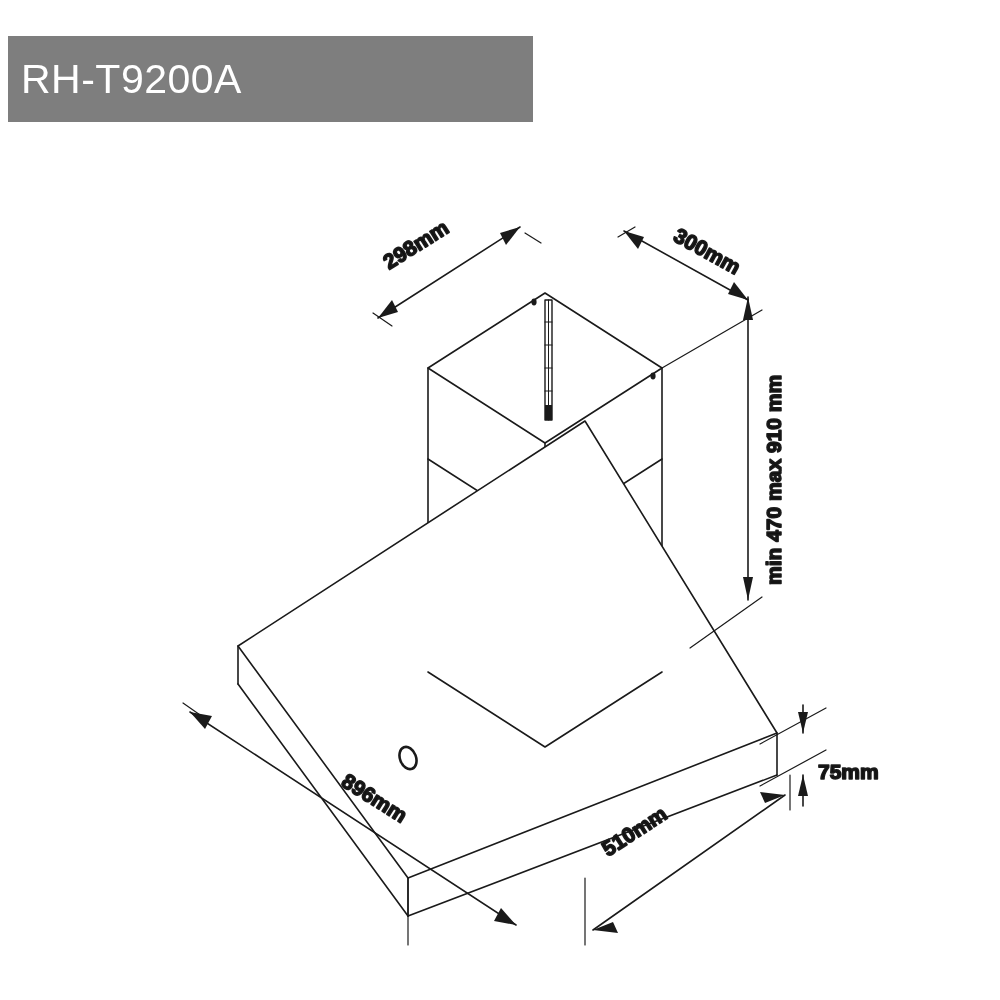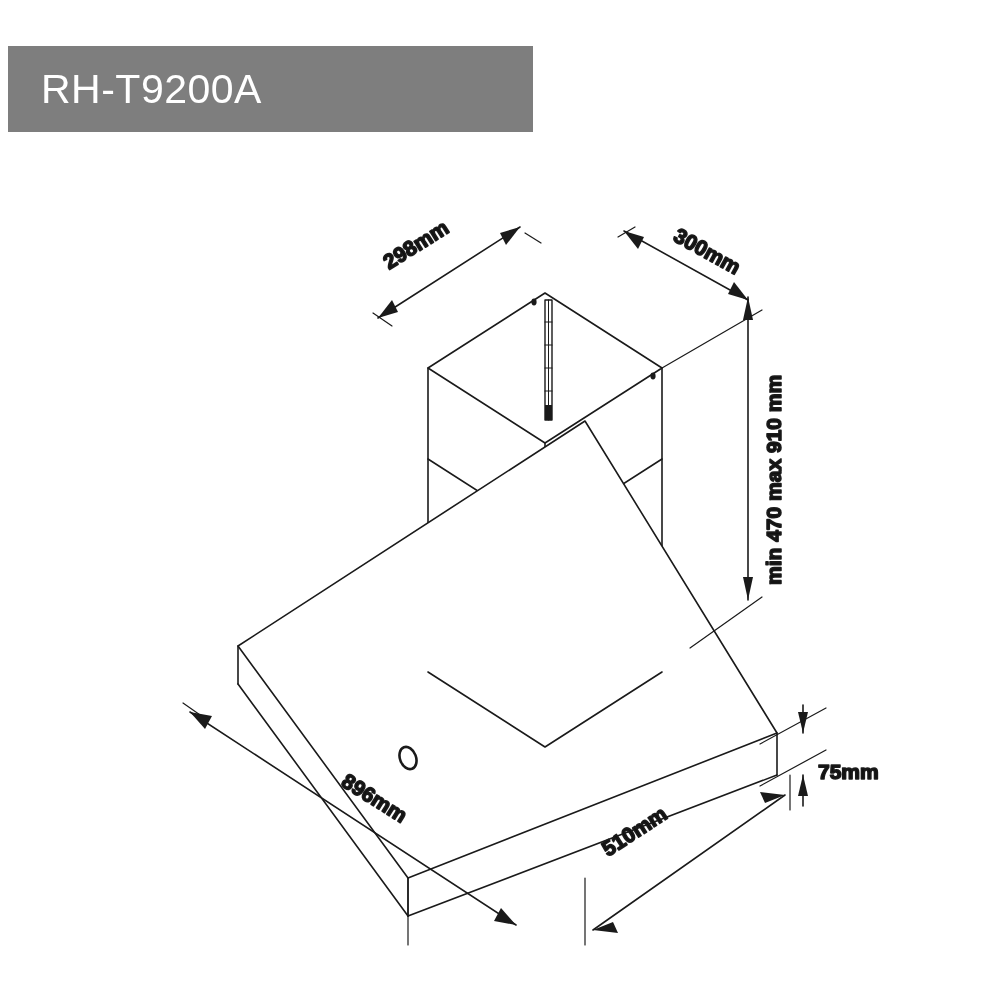--- a/index.html
+++ b/index.html
@@ -25,22 +25,21 @@
   #title-banner {
     position: absolute;
     left: 8px;
     top: 36px;
     width: 525px;
     height: 86px;
     background: #7e7e7e;
     display: flex;
     align-items: center;
     box-sizing: border-box;
-    padding-left: 33px;
-    margin-top: 10px;
+    padding-left: 13px;
   }
   #title-text {
     color: #ffffff;
     font-family: "Liberation Sans", sans-serif;
     font-size: 41px;
     font-weight: 400;
     letter-spacing: 0.5px;
     line-height: 1;
     white-space: nowrap;
   }

